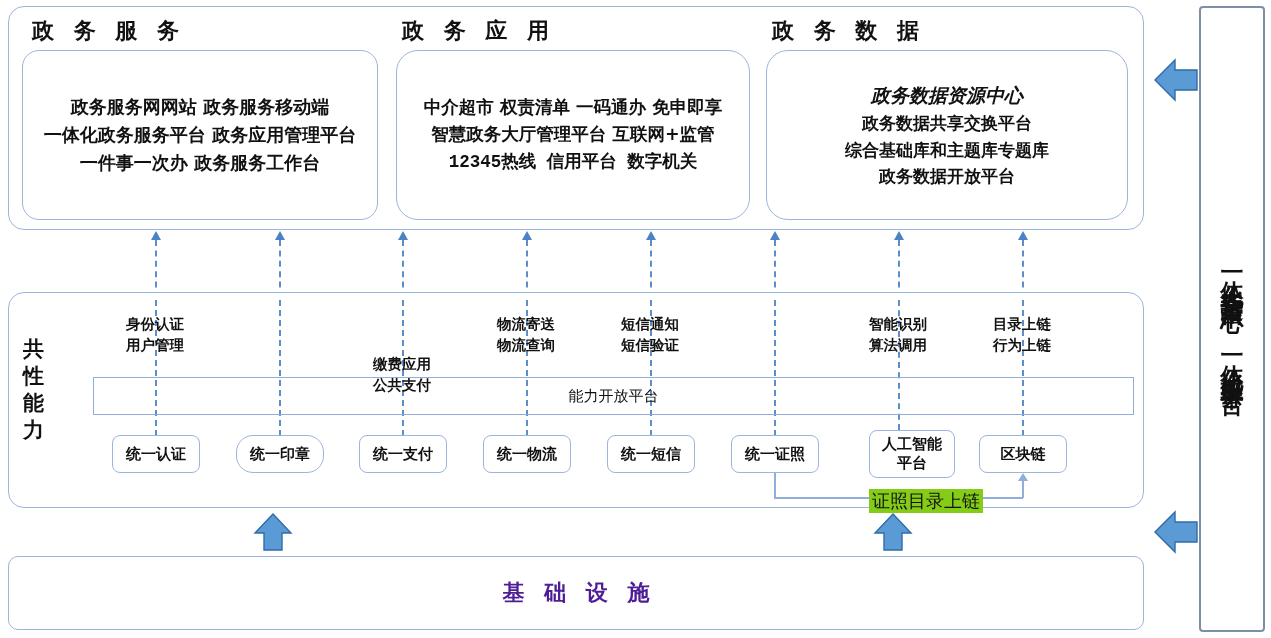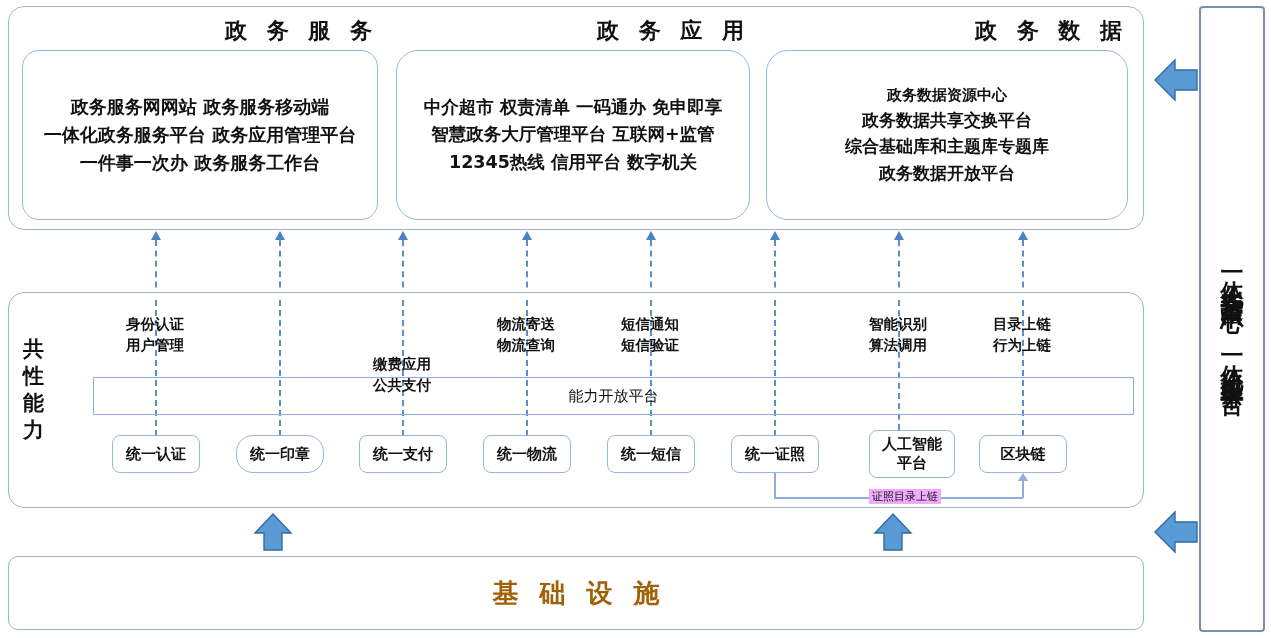--- a/index.html
+++ b/index.html
@@ -16,21 +16,21 @@
     border-radius:14px;
     background:#ffffff;
     box-sizing:border-box;
   }
 
   
   #top-outer{left:8px;top:6px;width:1136px;height:224px;border-radius:16px;}
 
   .sect-title{
     position:absolute;
-    text-align:right;
+    text-align:left;
     font-weight:bold;
     font-size:22px;
     color:#111111;
     letter-spacing:6px;
     text-indent:6px;
     top:16px;
     white-space:nowrap;
   }
 
   .inner-box{
@@ -104,36 +104,36 @@
     display:flex;align-items:center;justify-content:center;
     font-size:15px;font-weight:bold;color:#111;
     line-height:1.25;text-align:center;
     white-space:nowrap;
   }
 
   
   .cline{position:absolute;background:#8FAEDB;}
   #chain-label{
     position:absolute;
-    font-size:11px;color:#111;white-space:nowrap;
-    background:#f0abfc;padding:0 3px;
+    font-size:18px;color:#111;white-space:nowrap;
+    background:#84cc16;padding:0 3px;
   }
   #chain-arrowhead{
     position:absolute;width:0;height:0;
     border-left:5px solid transparent;
     border-right:5px solid transparent;
     border-bottom:8px solid #8FAEDB;
   }
 
   
   #infra-panel{left:8px;top:556px;width:1136px;height:74px;border-radius:10px;}
   #infra-label{
     position:absolute;left:8px;top:556px;width:1136px;height:74px;
     display:flex;align-items:center;justify-content:center;
-    font-size:26px;font-weight:bold;color:#a16207;letter-spacing:6px;text-indent:6px;
+    font-size:22px;font-weight:bold;color:#4c1d95;letter-spacing:6px;text-indent:6px;
   }
 
   
   .fat-up{position:absolute;}
   .fat-left{position:absolute;}
 
   
   #right-panel{
     position:absolute;left:1199px;top:6px;width:66px;height:626px;
     border:2px solid #7C8FA8;border-radius:4px;background:#ffffff;
@@ -162,25 +162,25 @@
 
   <div class="inner-box" style="left:22px;top:50px;width:356px;height:170px;border-radius:17px;">
     <div class="ln" style="font-size:18px;">政务服务网网站 政务服务移动端</div>
     <div class="ln" style="font-size:18px;">一体化政务服务平台 政务应用管理平台</div>
     <div class="ln" style="font-size:18px;">一件事一次办 政务服务工作台</div>
   </div>
 
   <div class="inner-box" style="left:396px;top:50px;width:354px;height:170px;">
     <div class="ln" style="font-size:17.5px;">中介超市 权责清单 一码通办 免申即享</div>
     <div class="ln" style="font-size:17.5px;">智慧政务大厅管理平台 互联网+监管</div>
-    <div class="ln" style="font-size:17.5px;">12345热线 信用平台 数字机关</div>
+    <div class="ln" style="font-size:17.5px;font-family:Liberation Mono, monospace;">12345热线 信用平台 数字机关</div>
   </div>
 
   <div class="inner-box" style="left:766px;top:50px;width:362px;height:170px;">
-    <div class="ln" style="font-size:15px;">政务数据资源中心</div>
+    <div class="ln" style="font-size:19px;font-style:italic;">政务数据资源中心</div>
     <div class="ln" style="font-size:17px;">政务数据共享交换平台</div>
     <div class="ln" style="font-size:17px;">综合基础库和主题库专题库</div>
     <div class="ln" style="font-size:17px;">政务数据开放平台</div>
   </div>
 
   <div class="dasharrow" style="left:151px;top:231px;"></div>
   <div class="dashline" style="left:155px;top:240px;height:58px;"></div>
   <div class="dasharrow" style="left:275px;top:231px;"></div>
   <div class="dashline" style="left:279px;top:240px;height:58px;"></div>
   <div class="dasharrow" style="left:398px;top:231px;"></div>

